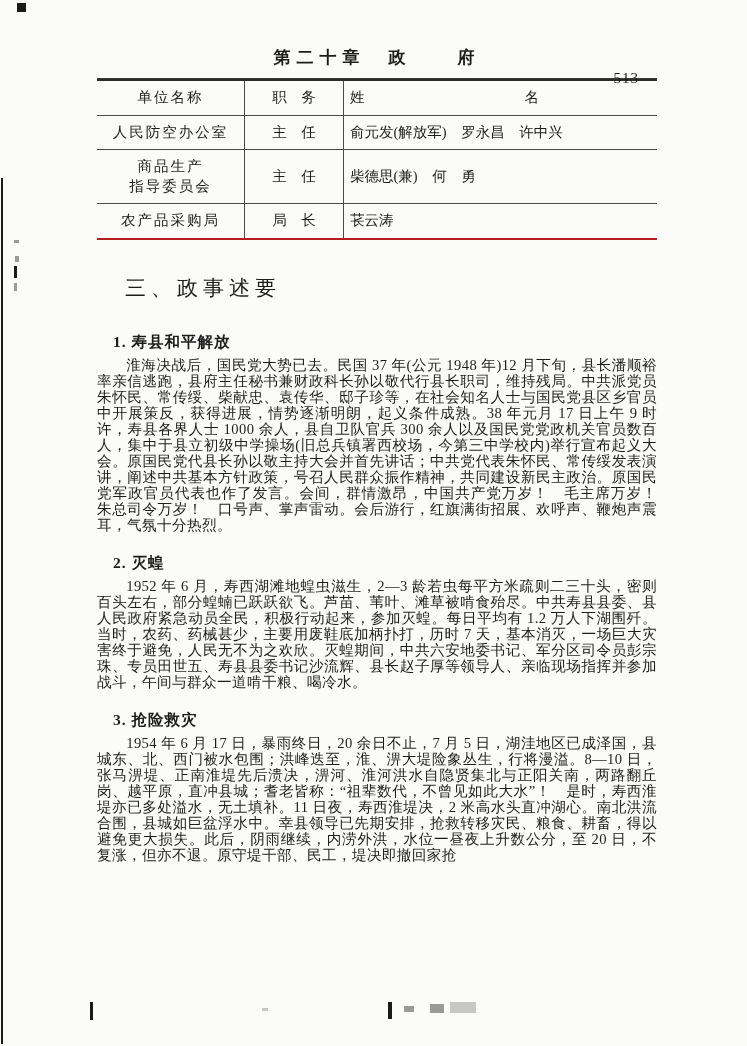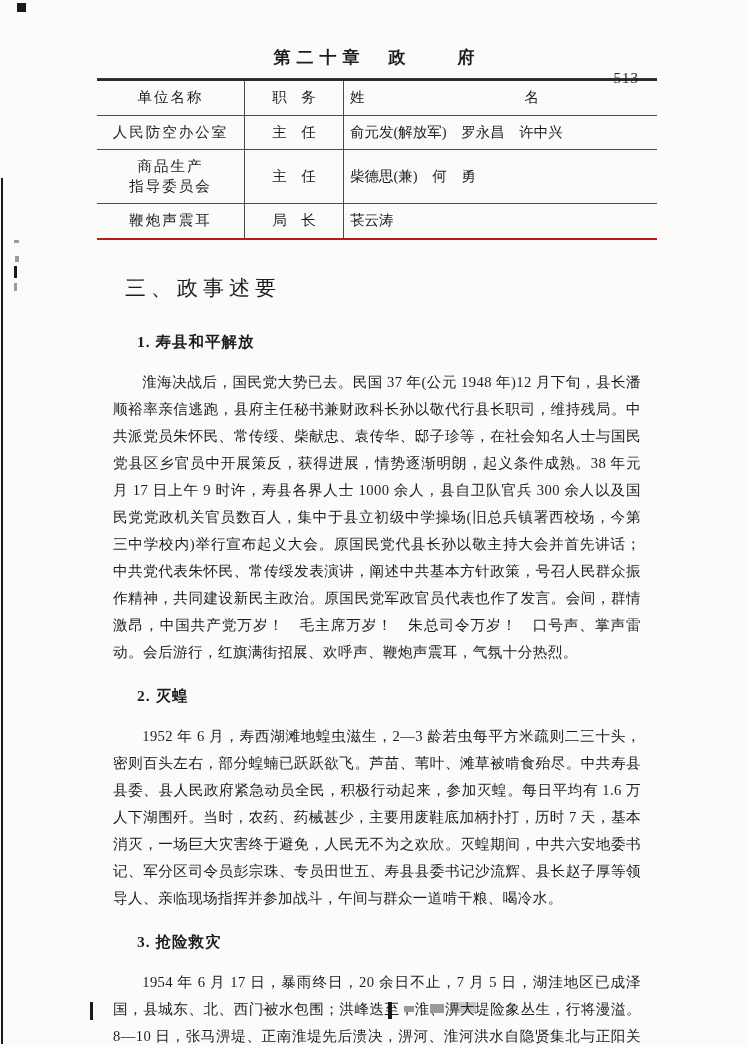--- a/index.html
+++ b/index.html
@@ -68,30 +68,30 @@
   .name-header .ming{margin-left:160px;}
   
   .section-heading{
     margin:34px 0 0 28px;
     font-size:21px;
     letter-spacing:5px;
     font-weight:400;
   }
   
   .sub-heading{
-    margin:20px 0 4px 40px;
+    margin:20px 0 4px 16px;
     font-size:15.5px;
     font-weight:bold;
     letter-spacing:1px;
   }
   .sub-heading.first{margin-top:30px;}
   .body-para{
-    margin:16px;
+    margin:0;
     font-size:14.6px;
-    line-height:27px;
+    line-height:16px;
     text-align:justify;
     text-indent:2em;
     letter-spacing:0.4px;
   }
   
   .artifact{position:absolute;background:#1a1a1a;}
   .artifact.light{background:#9a9a9a;}
   .artifact.faint{background:#c7c7c5;}
 </style>
 </head>
@@ -140,32 +140,32 @@
         </tr>
         <tr>
           <td class="col-unit">
             <div>商品生产</div>
             <div>指导委员会</div>
           </td>
           <td class="col-title">主　任</td>
           <td class="col-names">柴德思(兼)　何　勇</td>
         </tr>
         <tr>
-          <td class="col-unit">鞭炮声震耳</td>
+          <td class="col-unit">农产品采购局</td>
           <td class="col-title">局　长</td>
           <td class="col-names">苌云涛</td>
         </tr>
       </tbody>
     </table>
 
     <div class="section-heading">三、政事述要</div>
 
     <div class="sub-heading first">1. 寿县和平解放</div>
     <p class="body-para">淮海决战后，国民党大势已去。民国 37 年(公元 1948 年)12 月下旬，县长潘顺裕率亲信逃跑，县府主任秘书兼财政科长孙以敬代行县长职司，维持残局。中共派党员朱怀民、常传绥、柴献忠、袁传华、邸子珍等，在社会知名人士与国民党县区乡官员中开展策反，获得进展，情势逐渐明朗，起义条件成熟。38 年元月 17 日上午 9 时许，寿县各界人士 1000 余人，县自卫队官兵 300 余人以及国民党党政机关官员数百人，集中于县立初级中学操场(旧总兵镇署西校场，今第三中学校内)举行宣布起义大会。原国民党代县长孙以敬主持大会并首先讲话；中共党代表朱怀民、常传绥发表演讲，阐述中共基本方针政策，号召人民群众振作精神，共同建设新民主政治。原国民党军政官员代表也作了发言。会间，群情激昂，中国共产党万岁！　毛主席万岁！　朱总司令万岁！　口号声、掌声雷动。会后游行，红旗满街招展、欢呼声、鞭炮声震耳，气氛十分热烈。</p>
 
     <div class="sub-heading">2. 灭蝗</div>
-    <p class="body-para">1952 年 6 月，寿西湖滩地蝗虫滋生，2—3 龄若虫每平方米疏则二三十头，密则百头左右，部分蝗蝻已跃跃欲飞。芦苗、苇叶、滩草被啃食殆尽。中共寿县县委、县人民政府紧急动员全民，积极行动起来，参加灭蝗。每日平均有 1.6 万人下湖围歼。当时，农药、药械甚少，主要用废鞋底加柄扑打，历时 7 天，基本消灭，一场巨大灾害终于避免，人民无不为之欢欣。灭蝗期间，中共六安地委书记、军分区司令员彭宗珠、专员田世五、寿县县委书记沙流辉、县长赵子厚等领导人、亲临现场指挥并参加战斗，午间与群众一道啃干粮、喝冷水。</p>
+    <p class="body-para">1952 年 6 月，寿西湖滩地蝗虫滋生，2—3 龄若虫每平方米疏则二三十头，密则百头左右，部分蝗蝻已跃跃欲飞。芦苗、苇叶、滩草被啃食殆尽。中共寿县县委、县人民政府紧急动员全民，积极行动起来，参加灭蝗。每日平均有 1.2 万人下湖围歼。当时，农药、药械甚少，主要用废鞋底加柄扑打，历时 7 天，基本消灭，一场巨大灾害终于避免，人民无不为之欢欣。灭蝗期间，中共六安地委书记、军分区司令员彭宗珠、专员田世五、寿县县委书记沙流辉、县长赵子厚等领导人、亲临现场指挥并参加战斗，午间与群众一道啃干粮、喝冷水。</p>
 
     <div class="sub-heading">3. 抢险救灾</div>
     <p class="body-para">1954 年 6 月 17 日，暴雨终日，20 余日不止，7 月 5 日，湖洼地区已成泽国，县城东、北、西门被水包围；洪峰迭至，淮、淠大堤险象丛生，行将漫溢。8—10 日，张马淠堤、正南淮堤先后溃决，淠河、淮河洪水自隐贤集北与正阳关南，两路翻丘岗、越平原，直冲县城；耆老皆称：“祖辈数代，不曾见如此大水”！　是时，寿西淮堤亦已多处溢水，无土填补。11 日夜，寿西淮堤决，2 米高水头直冲湖心。南北洪流合围，县城如巨盆浮水中。幸县领导已先期安排，抢救转移灾民、粮食、耕畜，得以避免更大损失。此后，阴雨继续，内涝外洪，水位一昼夜上升数公分，至 20 日，不复涨，但亦不退。原守堤干部、民工，堤决即撤回家抢</p>
 
   </div>
 </div>
 
 </body></html>

